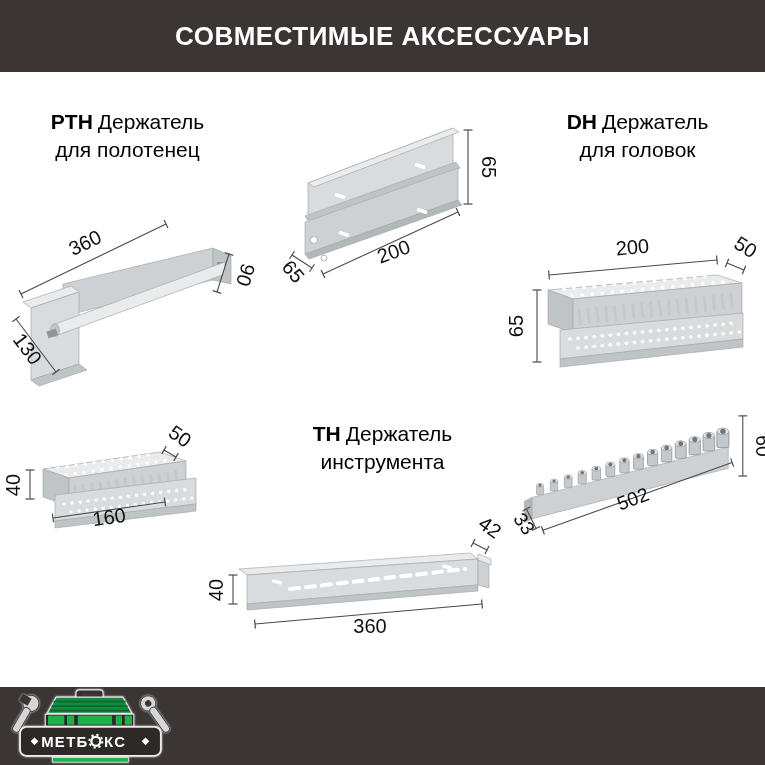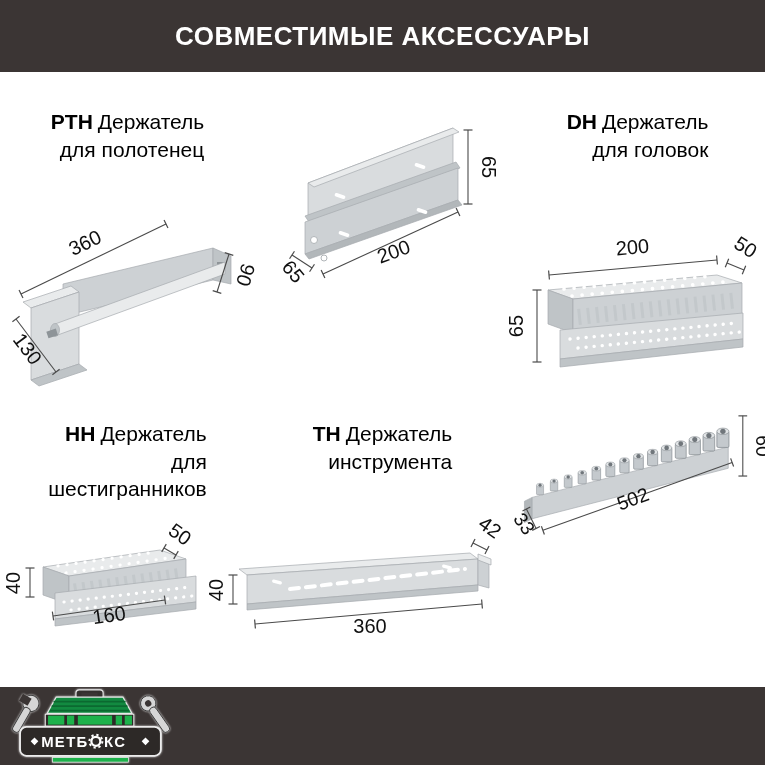--- a/index.html
+++ b/index.html
@@ -7,21 +7,21 @@
   .page{width:765px;height:765px;position:relative;background:#fff;}
 
   
   .bar{background:#3B3534;}
   header.bar{height:72px;display:flex;align-items:center;justify-content:center;}
   header.bar h1{margin:0;color:#fff;font-size:26px;font-weight:800;letter-spacing:.5px;}
 
   main{padding-top:36px;}
   .row{display:flex;justify-content:center;}
   .card{flex:0 0 255px;width:255px;display:flex;flex-direction:column;align-items:center;}
-  .ptitle{margin:0;font-weight:normal;font-size:21px;line-height:1.32;text-align:right;color:#000;}
+  .ptitle{margin:0;font-weight:normal;font-size:21px;line-height:1.32;text-align:center;color:#000;}
   .code{font-weight:bold;margin-right:5px;}
   .pname{white-space:pre-line;}
   .t1{height:96px;display:flex;justify-content:center;}
   .t2{height:82px;display:flex;justify-content:center;margin-top:16px;}
   .fig{display:flex;align-items:center;justify-content:center;overflow:visible;}
   .row1 .fig{height:200px;}
   .row2 .fig{height:145px;}
 
   
   svg{overflow:visible;}
@@ -153,27 +153,20 @@
               <text class="dt" transform="translate(13,99) rotate(-90)">65</text>
             </g>
           </svg>
         </div>
       </article>
     </section>
 
     <section class="row row2">
 
       <article class="card">
-        <h2 class="ptitle t2">
-            <span>
-          <span class="code">HH</span><span class="pname">Держатель
-для
-шестигранников</span>
-        </span>
-          </h2>
         <div class="fig">
           <svg width="215" height="130" viewBox="0 0 215 130" style="margin-right:25px">
             <g>
               <polygon class="f-light pl" points="35,57 152,40 178,49 61,66"></polygon>
               <path class="holes" d="M50,56 L148,42" stroke-width="3.2" stroke-dasharray="0.1 9"></path>
               <path class="holes" d="M58,63 L160,48" stroke-width="3.2" stroke-dasharray="0.1 9"></path>
               <polygon class="f-dark pl" points="35,57 61,66 61,94 35,85"></polygon>
               <polygon class="f-mid pl" points="61,66 178,49 178,74 61,91"></polygon>
               <path class="slots" d="M66,80 L175,64" stroke-width="13" stroke-dasharray="3 5.5"></path>
               <polygon class="f-base pl" points="47,83 188,66 188,92 47,109"></polygon>

